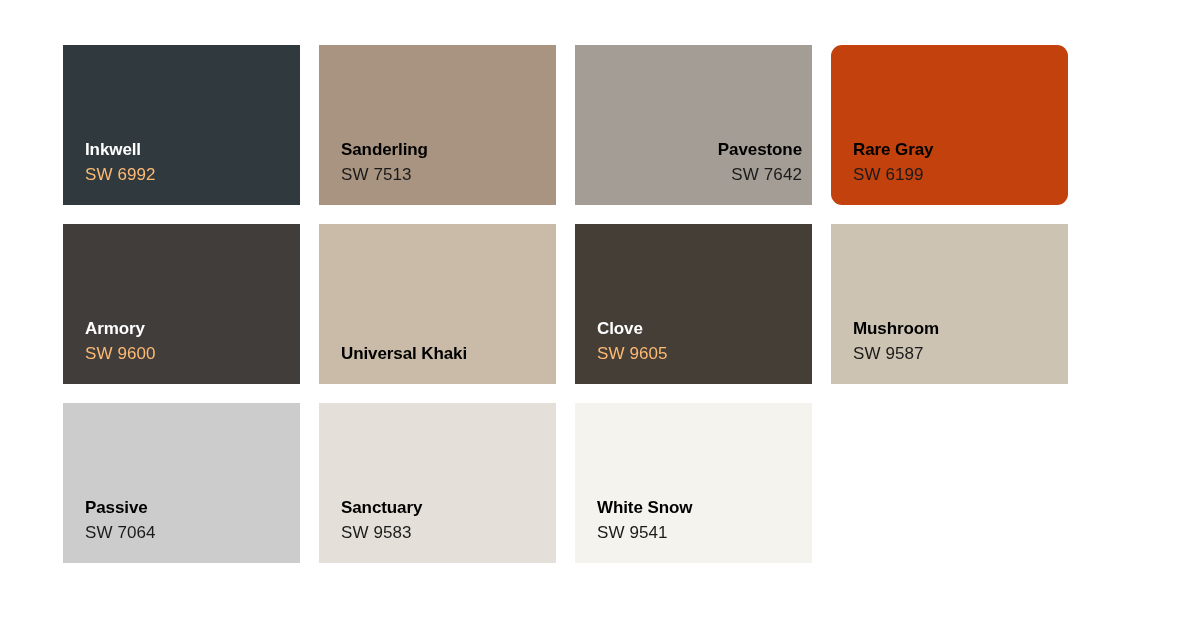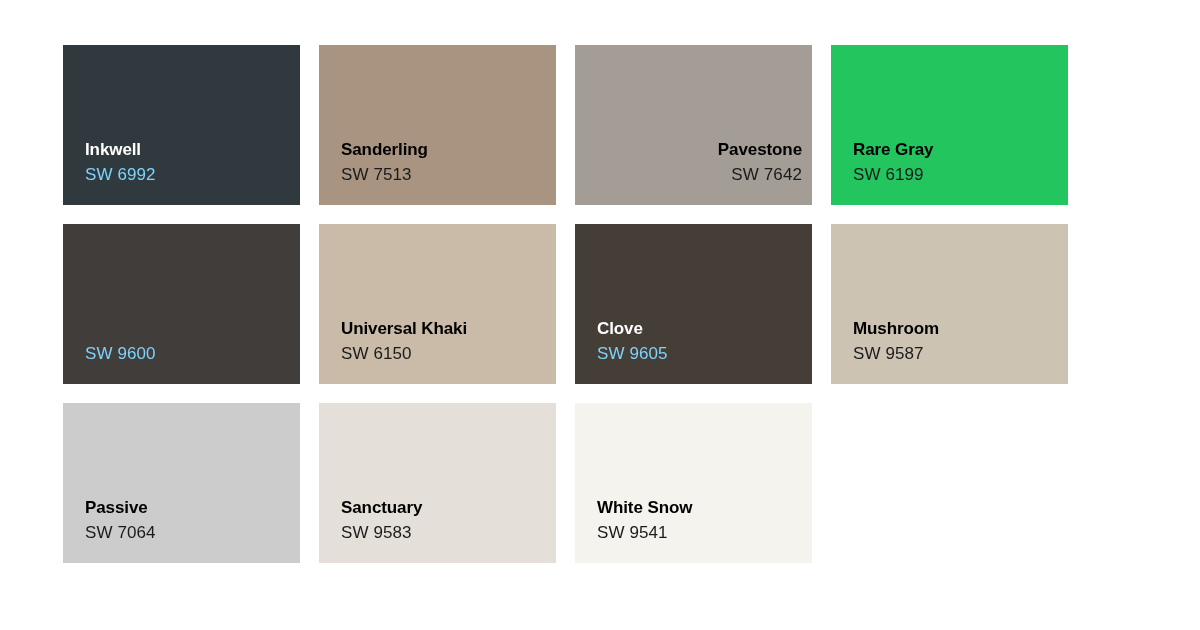--- a/index.html
+++ b/index.html
@@ -50,21 +50,21 @@
   }
   .swatch-code {
     display: block;
     font-size: 17px;
     font-weight: normal;
     line-height: 25px;
     letter-spacing: 0.1px;
     white-space: nowrap;
   }
   .on-dark .swatch-name { color: #ffffff; }
-  .on-dark .swatch-code { color: #7dd3fc; }
+  .on-dark .swatch-code { color: #fdba74; }
   .on-light .swatch-name { color: #000000; }
   .on-light .swatch-code { color: #1b1b1b; }
 </style>
 </head>
 <body style="background: rgb(255, 255, 255);">
 
 <div id="palette-grid" style="grid-template-columns: repeat(4, 237px); grid-template-rows: repeat(3, 160px);">
     <div class="swatch on-dark" style="background: rgb(48, 57, 61);">
       <div class="swatch-caption">
         <span class="swatch-name">Inkwell</span>
@@ -76,35 +76,35 @@
         <span class="swatch-name">Sanderling</span>
         <span class="swatch-code">SW 7513</span>
       </div>
     </div>
     <div class="swatch on-light" style="background: rgb(164, 157, 149); text-align: right;">
       <div class="swatch-caption">
         <span class="swatch-name">Pavestone</span>
         <span class="swatch-code">SW 7642</span>
       </div>
     </div>
-    <div class="swatch on-light" style="background: #22c55e;">
+    <div class="swatch on-light" style="background: #c2410c; border-radius: 11px;">
       <div class="swatch-caption">
         <span class="swatch-name">Rare Gray</span>
         <span class="swatch-code">SW 6199</span>
       </div>
     </div>
     <div class="swatch on-dark" style="background: rgb(65, 61, 59);">
       <div class="swatch-caption">
+        <span class="swatch-name">Armory</span>
         <span class="swatch-code">SW 9600</span>
       </div>
     </div>
     <div class="swatch on-light" style="background: rgb(201, 187, 167);">
       <div class="swatch-caption">
         <span class="swatch-name">Universal Khaki</span>
-        <span class="swatch-code">SW 6150</span>
       </div>
     </div>
     <div class="swatch on-dark" style="background: rgb(69, 62, 55);">
       <div class="swatch-caption">
         <span class="swatch-name">Clove</span>
         <span class="swatch-code">SW 9605</span>
       </div>
     </div>
     <div class="swatch on-light" style="background: rgb(205, 195, 178);">
       <div class="swatch-caption">

